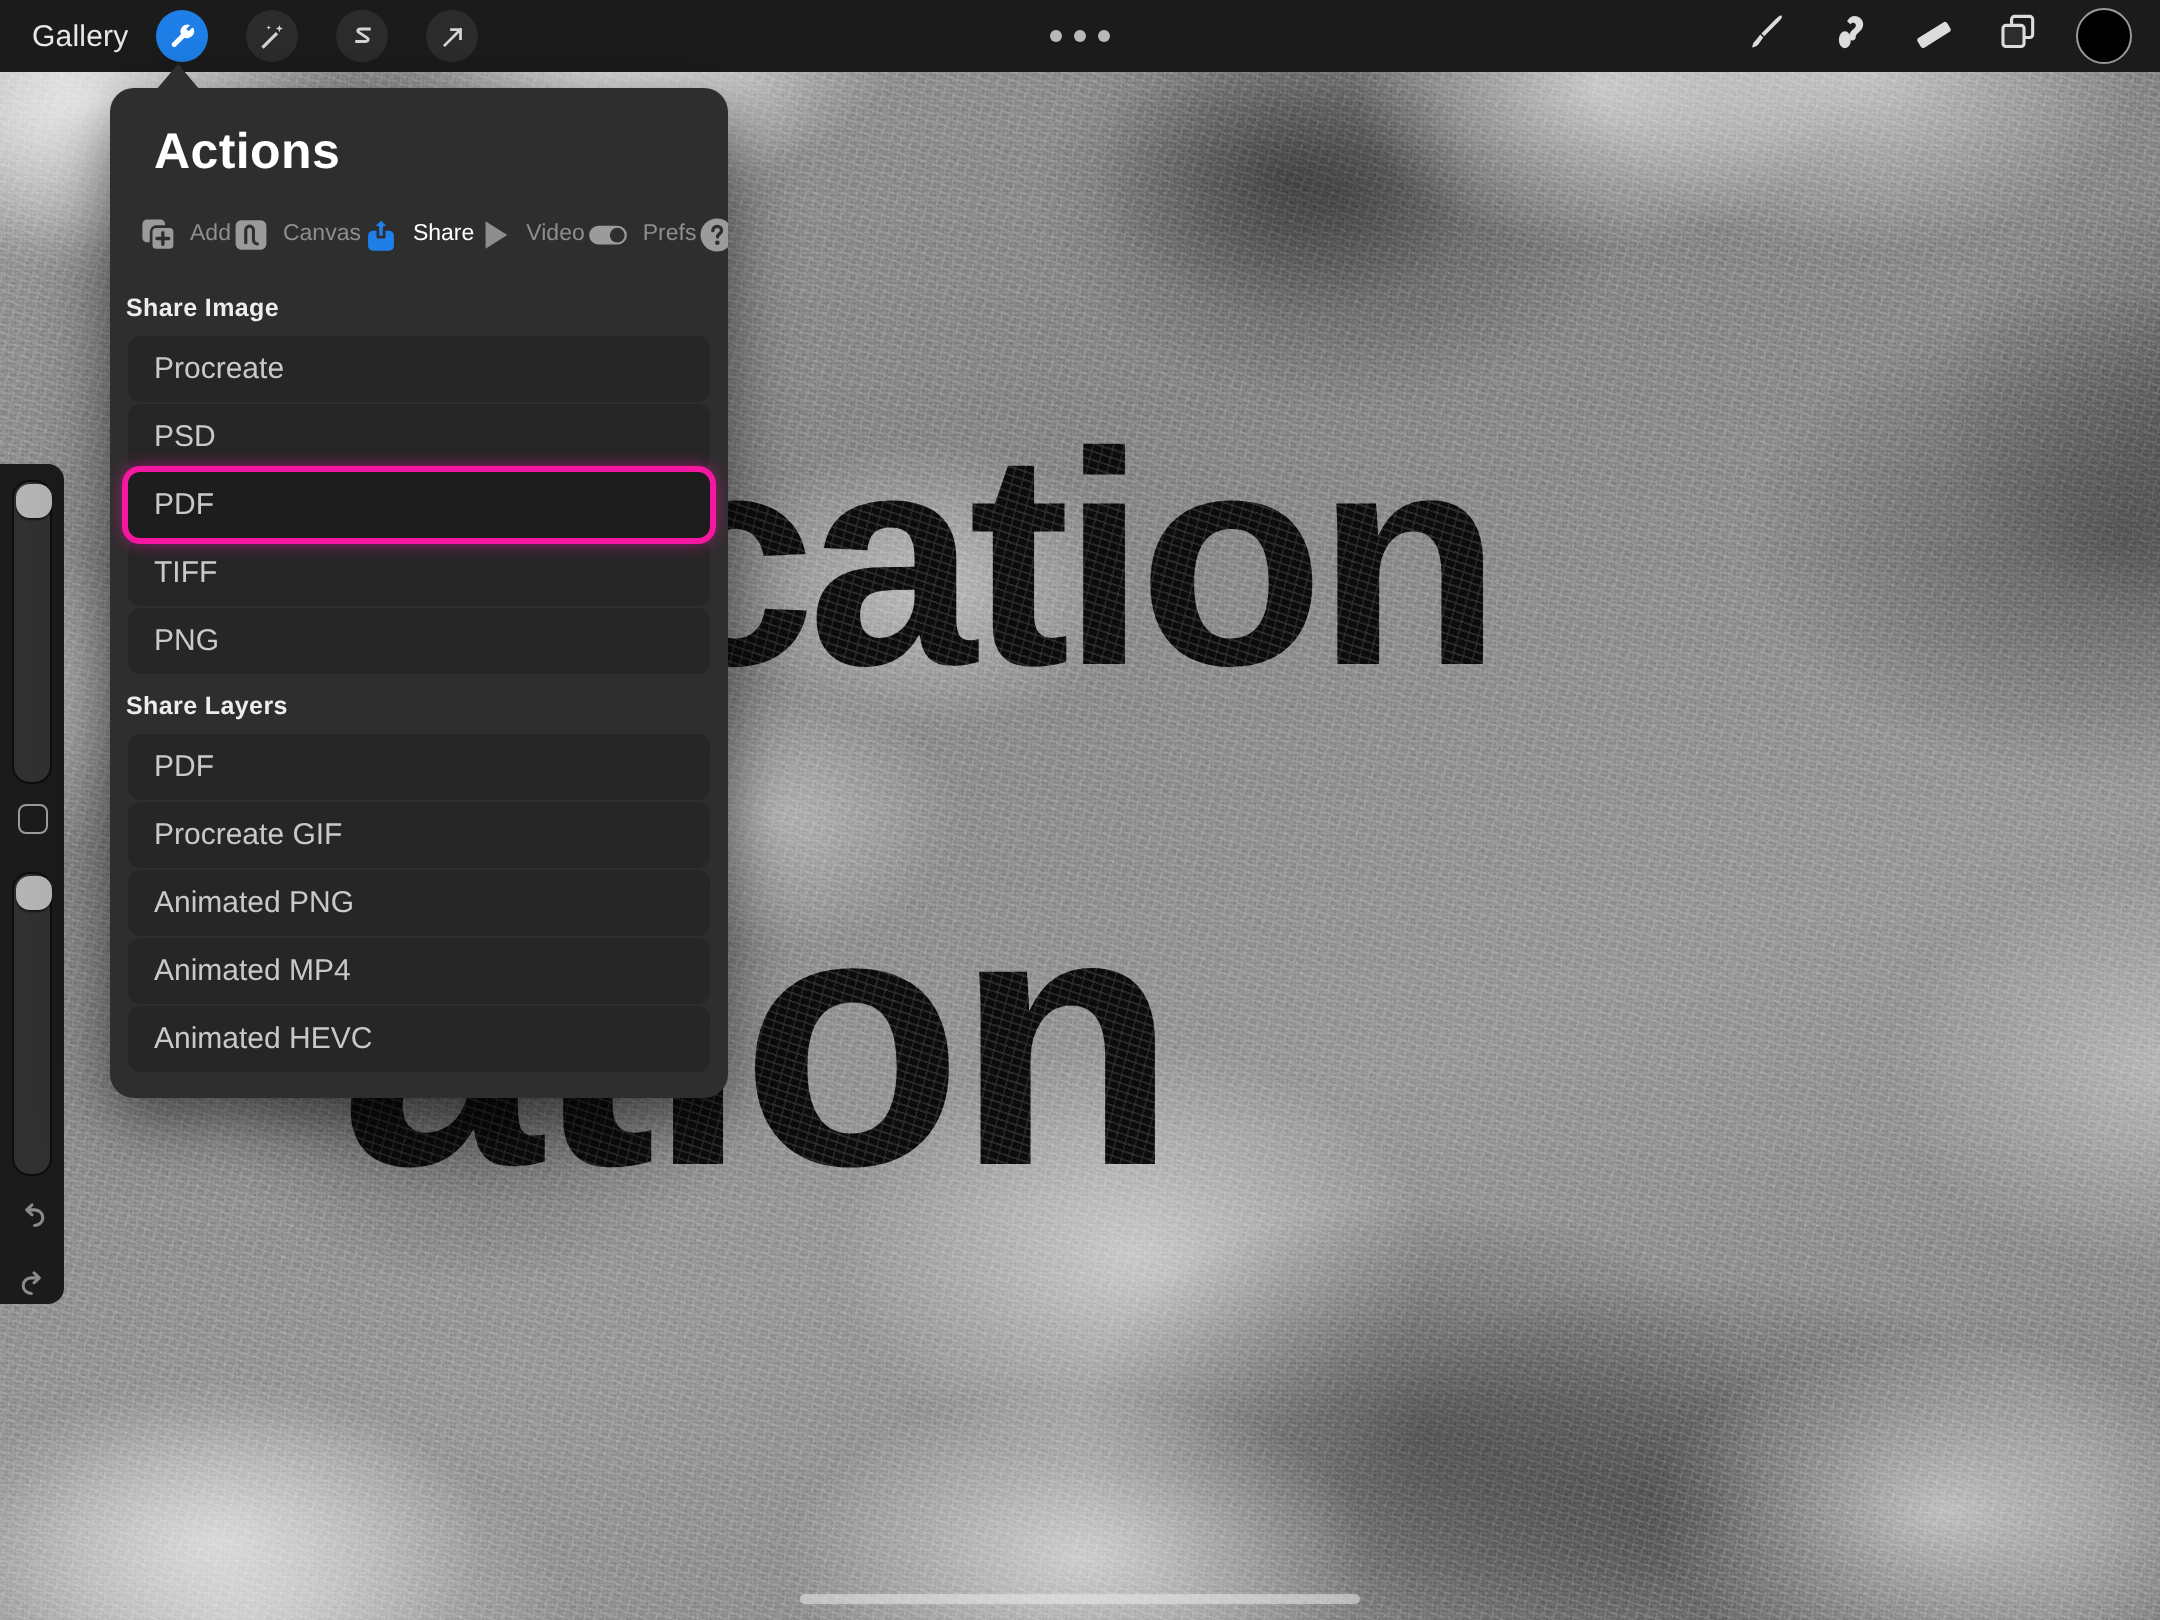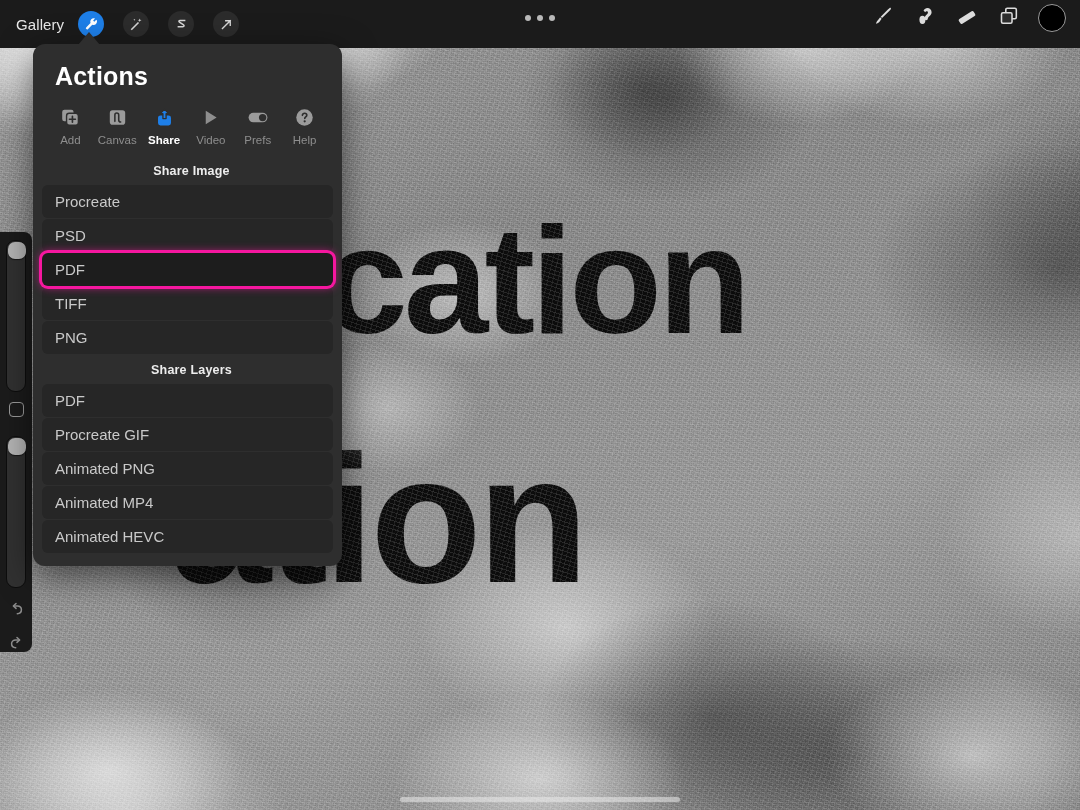--- a/index.html
+++ b/index.html
@@ -88,21 +88,21 @@
     position:absolute; inset:0; pointer-events:none; mix-blend-mode:multiply; opacity:.45;
     background:
       radial-gradient(ellipse 240px 170px at 62% 8%,  rgba(40,40,40,.9), rgba(40,40,40,0) 62%),
       radial-gradient(ellipse 300px 200px at 98% 30%, rgba(35,35,35,.9), rgba(35,35,35,0) 62%),
       radial-gradient(ellipse 280px 190px at 66% 88%, rgba(40,40,40,.9), rgba(40,40,40,0) 62%),
       radial-gradient(ellipse 200px 150px at 22% 66%, rgba(55,55,55,.7), rgba(55,55,55,0) 64%);
   }
 
   
   #top-bar{
-    position:absolute; left:0; top:0; width:1080px; height:48px;
+    position:absolute; left:0; top:0; width:1080px; height:36px;
     background:#1b1b1b;
     display:flex; align-items:center;
     z-index:40;
   }
   #gallery-button{
     color:#e8e8e8; font-size:15px; margin-left:16px; margin-right:14px;
     cursor:pointer; letter-spacing:.1px;
   }
   .tool-btn{
     width:26px; height:26px; border-radius:50%;
@@ -162,21 +162,21 @@
   }
   .sb-arrow{
     position:absolute; left:0; width:32px; height:34px;
     display:flex; align-items:center; justify-content:center; cursor:pointer;
   }
   #undo-button{ top:362px; }
   #redo-button{ top:396px; }
 
   
   #actions-panel{
-    position:absolute; left:33px; top:44px; width:309px;
+    position:absolute; left:55px; top:44px; width:309px;
     background:#2e2e2e; border-radius:12px;
     z-index:50;
     box-shadow:0 10px 34px rgba(0,0,0,.55);
     padding-bottom:12px;
     overflow:hidden;
   }
   #panel-caret{
     position:absolute; left:78px; top:32px; width:0; height:0;
     border-left:11px solid transparent; border-right:11px solid transparent;
     border-bottom:13px solid #2e2e2e;
@@ -184,30 +184,30 @@
   }
   #panel-title{
     color:#fff; font-size:25px; font-weight:bold;
     padding:18px 0 2px 22px; letter-spacing:.2px;
   }
   #panel-tabs{
     display:flex; align-items:flex-start;
     padding:12px 14px 10px 14px; gap:0;
   }
   .panel-tab{
-    flex:1; display:flex; flex-direction:column; align-items:center; gap:5px;
+    flex:1; display:flex; flex-direction:row; align-items:center; gap:5px;
     cursor:pointer;
   }
   .panel-tab .tab-glyph{ height:24px; display:flex; align-items:center; justify-content:center; }
   .panel-tab .tab-label{ font-size:11.5px; color:#8e8e8e; }
-  .panel-tab.active .tab-label{ color:#fff; font-weight:bold; }
+  .panel-tab.active .tab-label{ color:#fff; font-weight:normal; }
 
   .section-label{
     color:#ededed; font-size:12.5px; font-weight:bold;
-    padding:8px 0 7px 8px; letter-spacing:.2px;text-align:center;
+    padding:8px 0 7px 8px; letter-spacing:.2px;
   }
   .menu-list{ padding:0 9px; }
   .menu-row{
     position:relative;
     height:33px; display:flex; align-items:center;
     padding-left:13px;
     color:#c9c9c9; font-size:15px;
     background:#262626;
     border-radius:6px;
     margin-bottom:1px;

